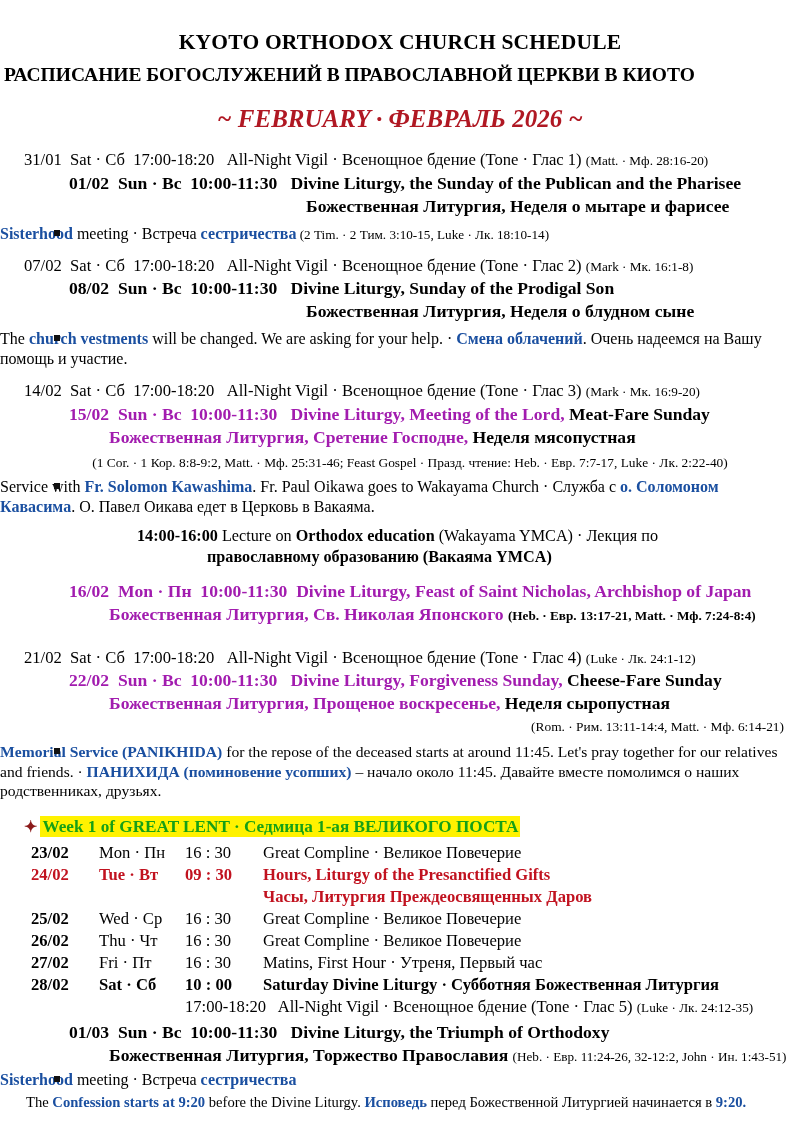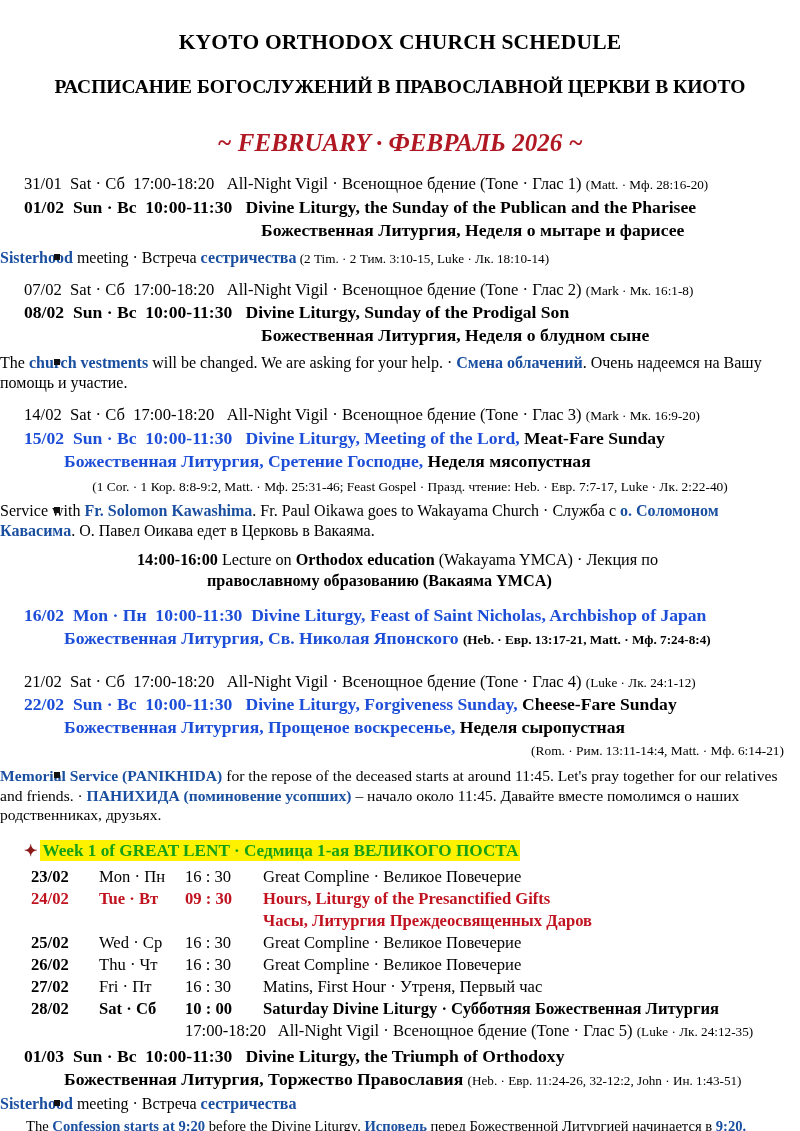--- a/index.html
+++ b/index.html
@@ -27,24 +27,24 @@
   .title-en {
     text-align: center;
     font-size: 21.5px;
     font-weight: bold;
     letter-spacing: 0.2px;
     margin: 0;
     padding-top: 29px;
     line-height: 1.25;
   }
   .title-ru {
-    text-align: center;
+    text-align: left;
     font-size: 19.5px;
     font-weight: bold;
-    margin: 16px;
+    margin: 4px;
     padding-top: 3px;
     line-height: 1.2;
   }
   .month-line {
     text-align: center;
     font-size: 25px;
     font-weight: bold;
     font-style: italic;
     color: #B01823;
     margin: 0;
@@ -64,25 +64,25 @@
   .row.gap { margin-top: 11px; }
   .row.tight { margin-top: 1px; }
 
   .line {
     display: block;
     white-space: nowrap;
   }
 
   
   .t-norm  { font-size: 16.6px; }
-  .t-big   { font-size: 17.6px; font-weight: bold; }
+  .t-big   { font-size: 17.6px; font-weight: bold; margin-left: 45px; }
   .t-small { font-size: 13.2px; }
 
   .b  { font-weight: bold; }
-  .red   { color: #1d4ed8; }
+  .red   { color: #a21caf; }
   .blue  { color: #1A4FA0; }
   .blk   { color: #000000; }
   .ind-cont { display:block; padding-left: 237px; font-family: Liberation Serif, serif; }
 
   
   .note {
     position: relative;
     padding-right: 16px;
     font-size: 16px;
     line-height: 1.26;

